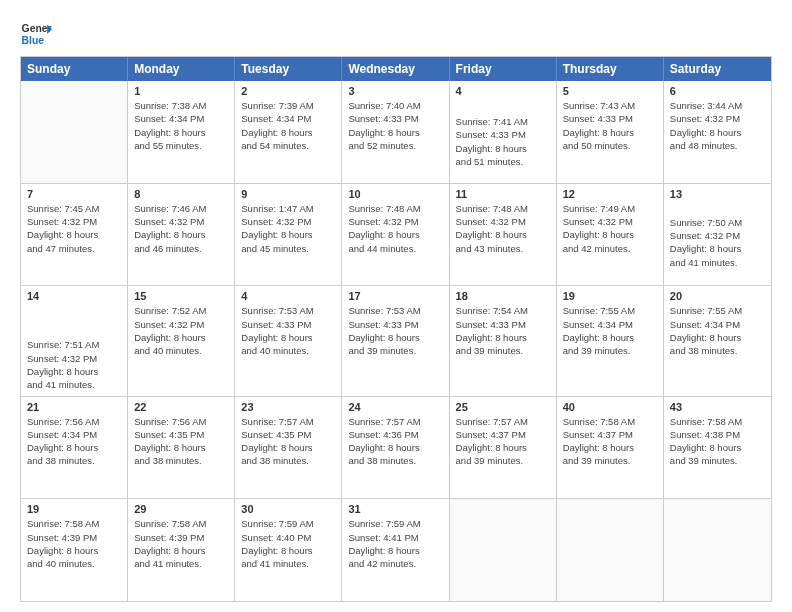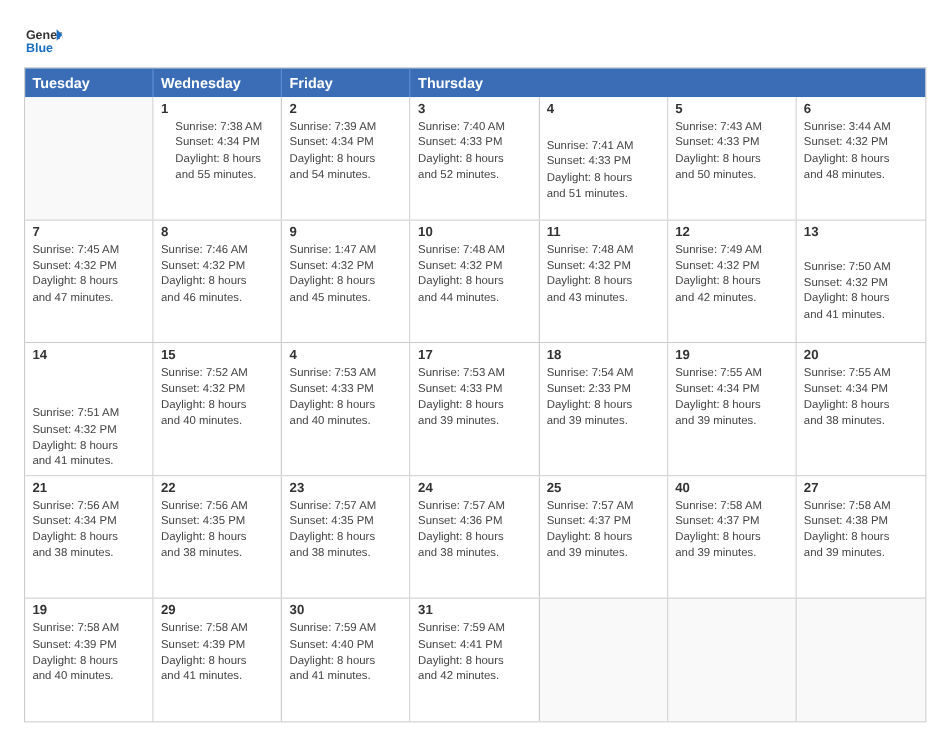--- a/index.html
+++ b/index.html
@@ -114,31 +114,34 @@
       </svg>
     </div>
     <div class="title-block">
       <div class="main-title"></div>
       <div class="subtitle"></div>
     </div>
   </div>
 
   <div class="calendar">
     <div class="cal-header" id="cal-header">
+        <div class="cal-header-cell">Sunday</div>
+        <div class="cal-header-cell">Monday</div>
         <div class="cal-header-cell">Tuesday</div>
         <div class="cal-header-cell">Wednesday</div>
         <div class="cal-header-cell">Friday</div>
         <div class="cal-header-cell">Thursday</div>
+        <div class="cal-header-cell">Saturday</div>
       </div>
     <div class="cal-body" id="cal-body">
         <div class="cal-row">
           <div class="cal-cell empty"></div>
           <div class="cal-cell">
             <span class="day-num">1</span>
-            <div class="cell-info" style="white-space: pre-line; margin-left: 12px;">Sunrise: 7:38 AM
+            <div class="cell-info" style="white-space: pre-line;">Sunrise: 7:38 AM
 Sunset: 4:34 PM
 Daylight: 8 hours
 and 55 minutes.</div>
           </div>
           <div class="cal-cell">
             <span class="day-num">2</span>
             <div class="cell-info" style="white-space: pre-line;">Sunrise: 7:39 AM
 Sunset: 4:34 PM
 Daylight: 8 hours
 and 54 minutes.</div>
@@ -248,21 +251,21 @@
           <div class="cal-cell">
             <span class="day-num">17</span>
             <div class="cell-info" style="white-space: pre-line;">Sunrise: 7:53 AM
 Sunset: 4:33 PM
 Daylight: 8 hours
 and 39 minutes.</div>
           </div>
           <div class="cal-cell">
             <span class="day-num">18</span>
             <div class="cell-info" style="white-space: pre-line;">Sunrise: 7:54 AM
-Sunset: 2:33 PM
+Sunset: 4:33 PM
 Daylight: 8 hours
 and 39 minutes.</div>
           </div>
           <div class="cal-cell">
             <span class="day-num">19</span>
             <div class="cell-info" style="white-space: pre-line;">Sunrise: 7:55 AM
 Sunset: 4:34 PM
 Daylight: 8 hours
 and 39 minutes.</div>
           </div>
@@ -311,21 +314,21 @@
 and 39 minutes.</div>
           </div>
           <div class="cal-cell">
             <span class="day-num">40</span>
             <div class="cell-info" style="white-space: pre-line;">Sunrise: 7:58 AM
 Sunset: 4:37 PM
 Daylight: 8 hours
 and 39 minutes.</div>
           </div>
           <div class="cal-cell">
-            <span class="day-num">27</span>
+            <span class="day-num">43</span>
             <div class="cell-info" style="white-space: pre-line;">Sunrise: 7:58 AM
 Sunset: 4:38 PM
 Daylight: 8 hours
 and 39 minutes.</div>
           </div>
         </div>
         <div class="cal-row">
           <div class="cal-cell">
             <span class="day-num">19</span>
             <div class="cell-info" style="white-space: pre-line;">Sunrise: 7:58 AM

